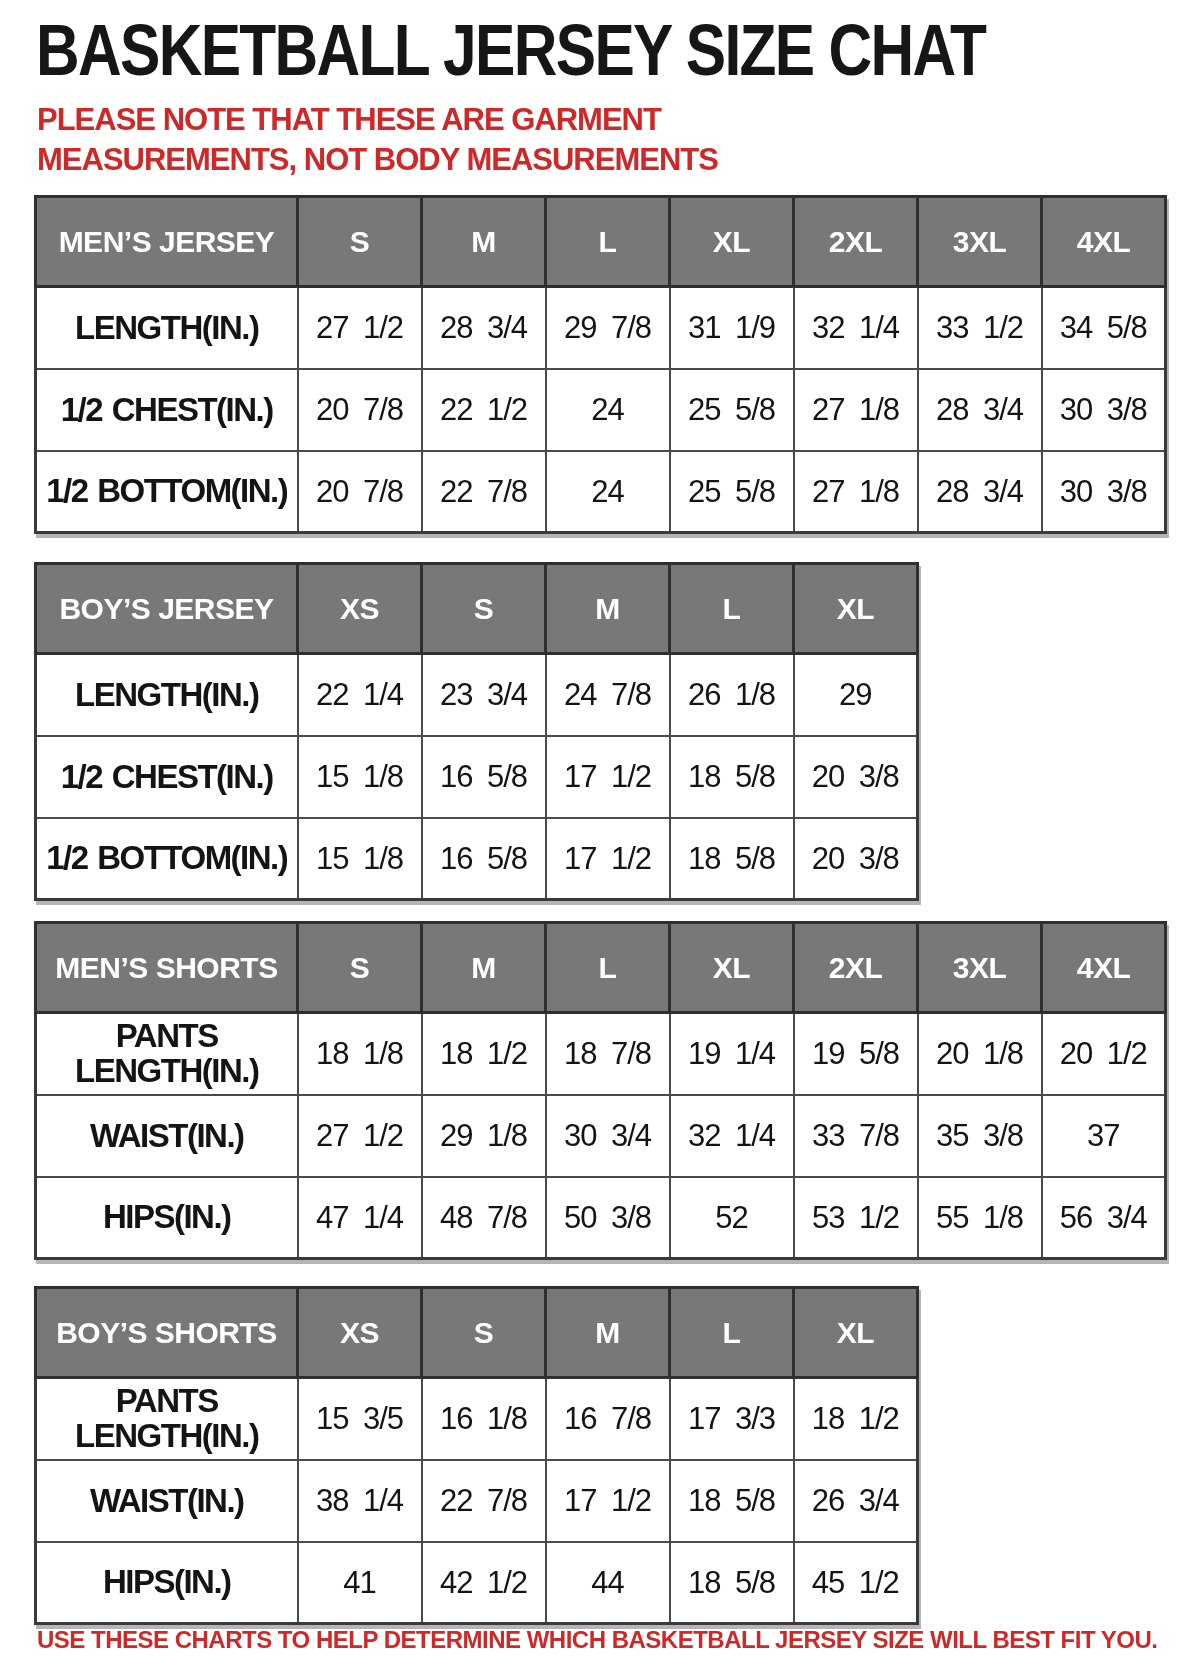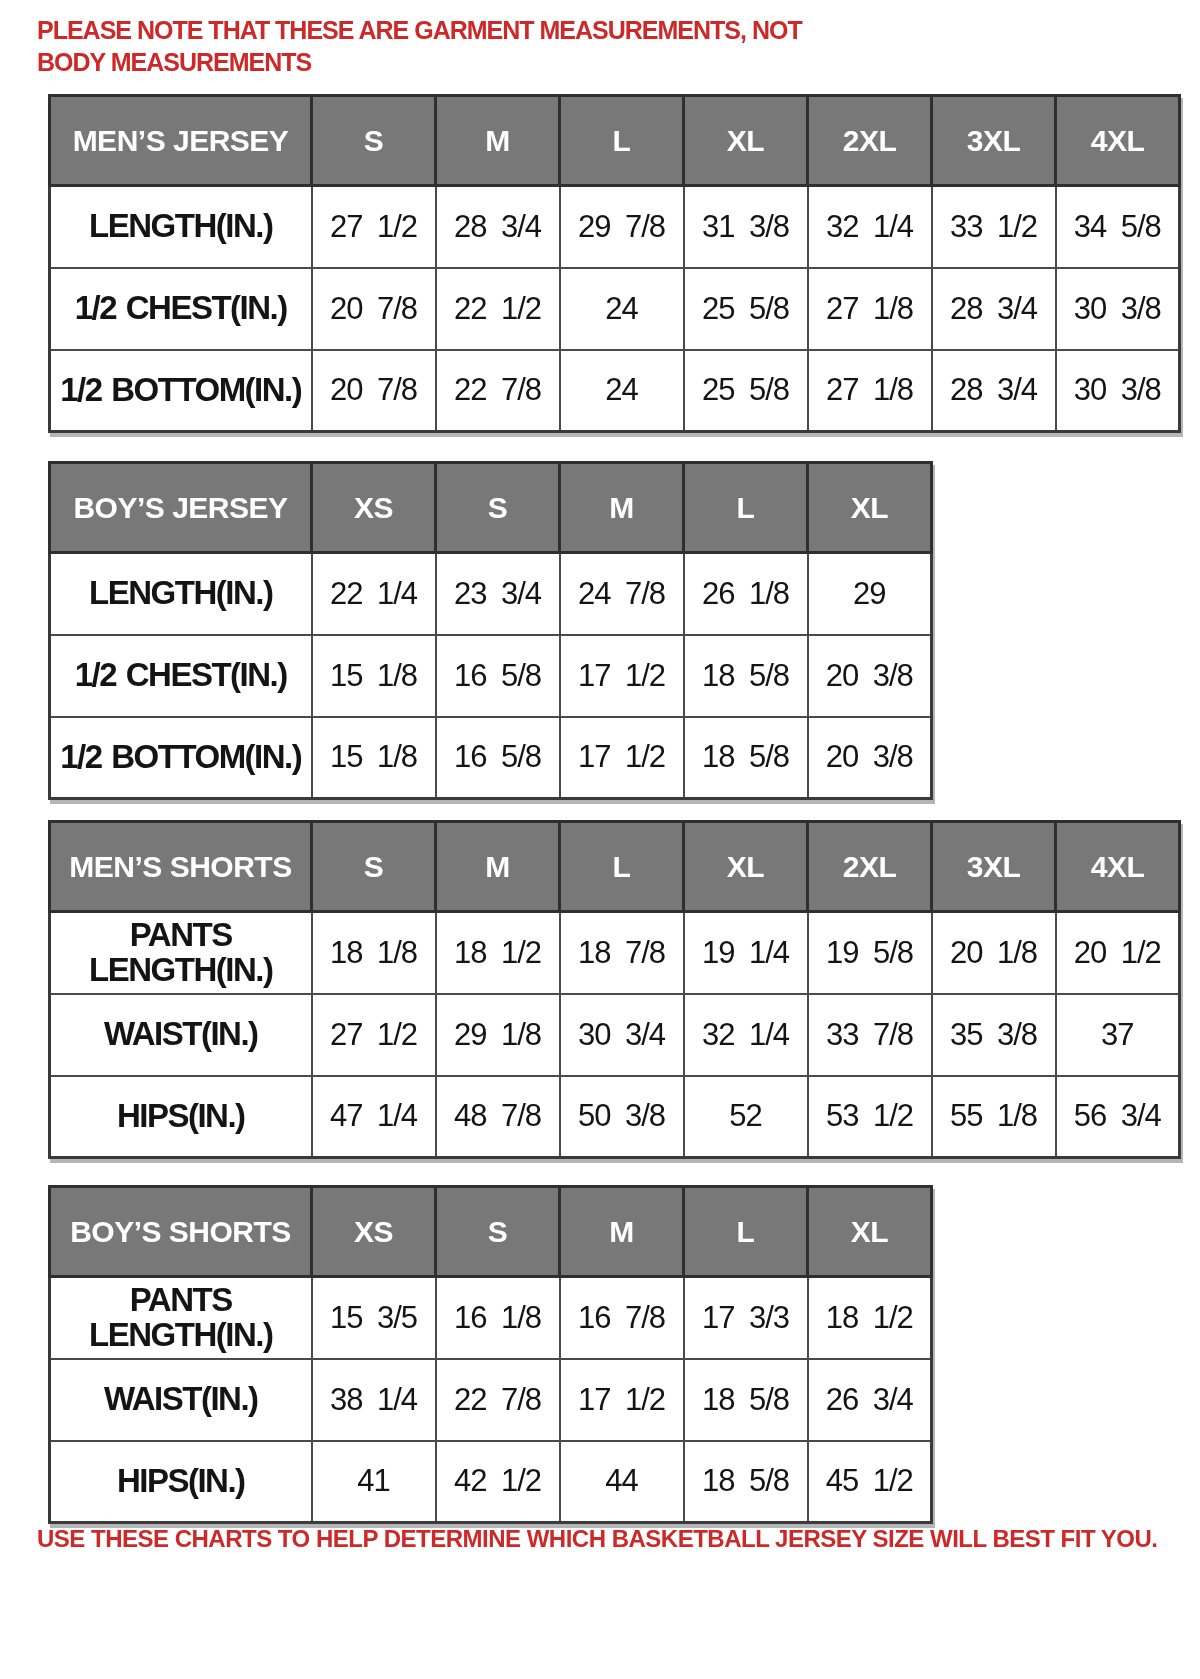--- a/index.html
+++ b/index.html
@@ -18,24 +18,24 @@
   }
   .page{position:relative;width:1200px;height:1679px;}
   .page-title{
     margin:14px 0 0 36px;font-size:72px;font-weight:bold;line-height:1.0;
     letter-spacing:-2px;white-space:nowrap;color:#161616;
   }
   .squish{display:inline-block;transform:scaleX(0.84);transform-origin:left center;}
   .note{
     color:var(--note-red);font-weight:bold;letter-spacing:-1px;line-height:1.28;
   }
-  .note-top{margin:14px 0 0 37px;font-size:25px;width:830px;}
+  .note-top{margin:14px 0 0 37px;font-size:31px;width:830px;}
   .note-bottom{margin:0 0 0 37px;font-size:24px;width:1145px;letter-spacing:-0.5px;}
   table.size-table{
-    border-collapse:collapse;table-layout:fixed;margin-left:48px;background:#fff;
+    border-collapse:collapse;table-layout:fixed;margin-left:34px;background:#fff;
     border:3px solid var(--border-dark);
     box-shadow:2px 4px 0 #b5b5b5;
   }
   table.size-table th{
     background:var(--header-bg);color:var(--header-text);
     font-size:30px;font-weight:bold;letter-spacing:-0.5px;
     border:3px solid #2f2f2f;height:90px;text-align:center;vertical-align:middle;
     padding:0 2px;
   }
   table.size-table td{
@@ -46,20 +46,21 @@
     font-weight:bold;font-size:33px;letter-spacing:-1.5px;word-spacing:2px;line-height:1.05;
   }
   td.value-cell{
     font-size:31px;letter-spacing:-1px;word-spacing:7px;white-space:nowrap;
   }
 </style>
 </head>
 <body>
 
 <div class="page">
+  <h1 class="page-title"><span class="squish">BASKETBALL JERSEY SIZE CHAT</span></h1>
   <div class="note note-top">PLEASE NOTE THAT THESE ARE GARMENT MEASUREMENTS, NOT BODY MEASUREMENTS</div>
   <div id="tables">
       <table class="size-table" style="margin-top: 16px;">
         <colgroup>
           <col style="width: 262px;">
           <col style="width: 124px;">
           <col style="width: 124px;">
           <col style="width: 124px;">
           <col style="width: 124px;">
           <col style="width: 124px;">
@@ -77,21 +78,21 @@
             <th>3XL</th>
             <th>4XL</th>
           </tr>
         </thead>
         <tbody>
           <tr>
             <td class="label-cell">LENGTH(IN.)</td>
             <td class="value-cell">27 1/2</td>
             <td class="value-cell">28 3/4</td>
             <td class="value-cell">29 7/8</td>
-            <td class="value-cell">31 3/8</td>
+            <td class="value-cell">31 1/9</td>
             <td class="value-cell">32 1/4</td>
             <td class="value-cell">33 1/2</td>
             <td class="value-cell">34 5/8</td>
           </tr>
           <tr>
             <td class="label-cell">1/2 CHEST(IN.)</td>
             <td class="value-cell">20 7/8</td>
             <td class="value-cell">22 1/2</td>
             <td class="value-cell">24</td>
             <td class="value-cell">25 5/8</td>

